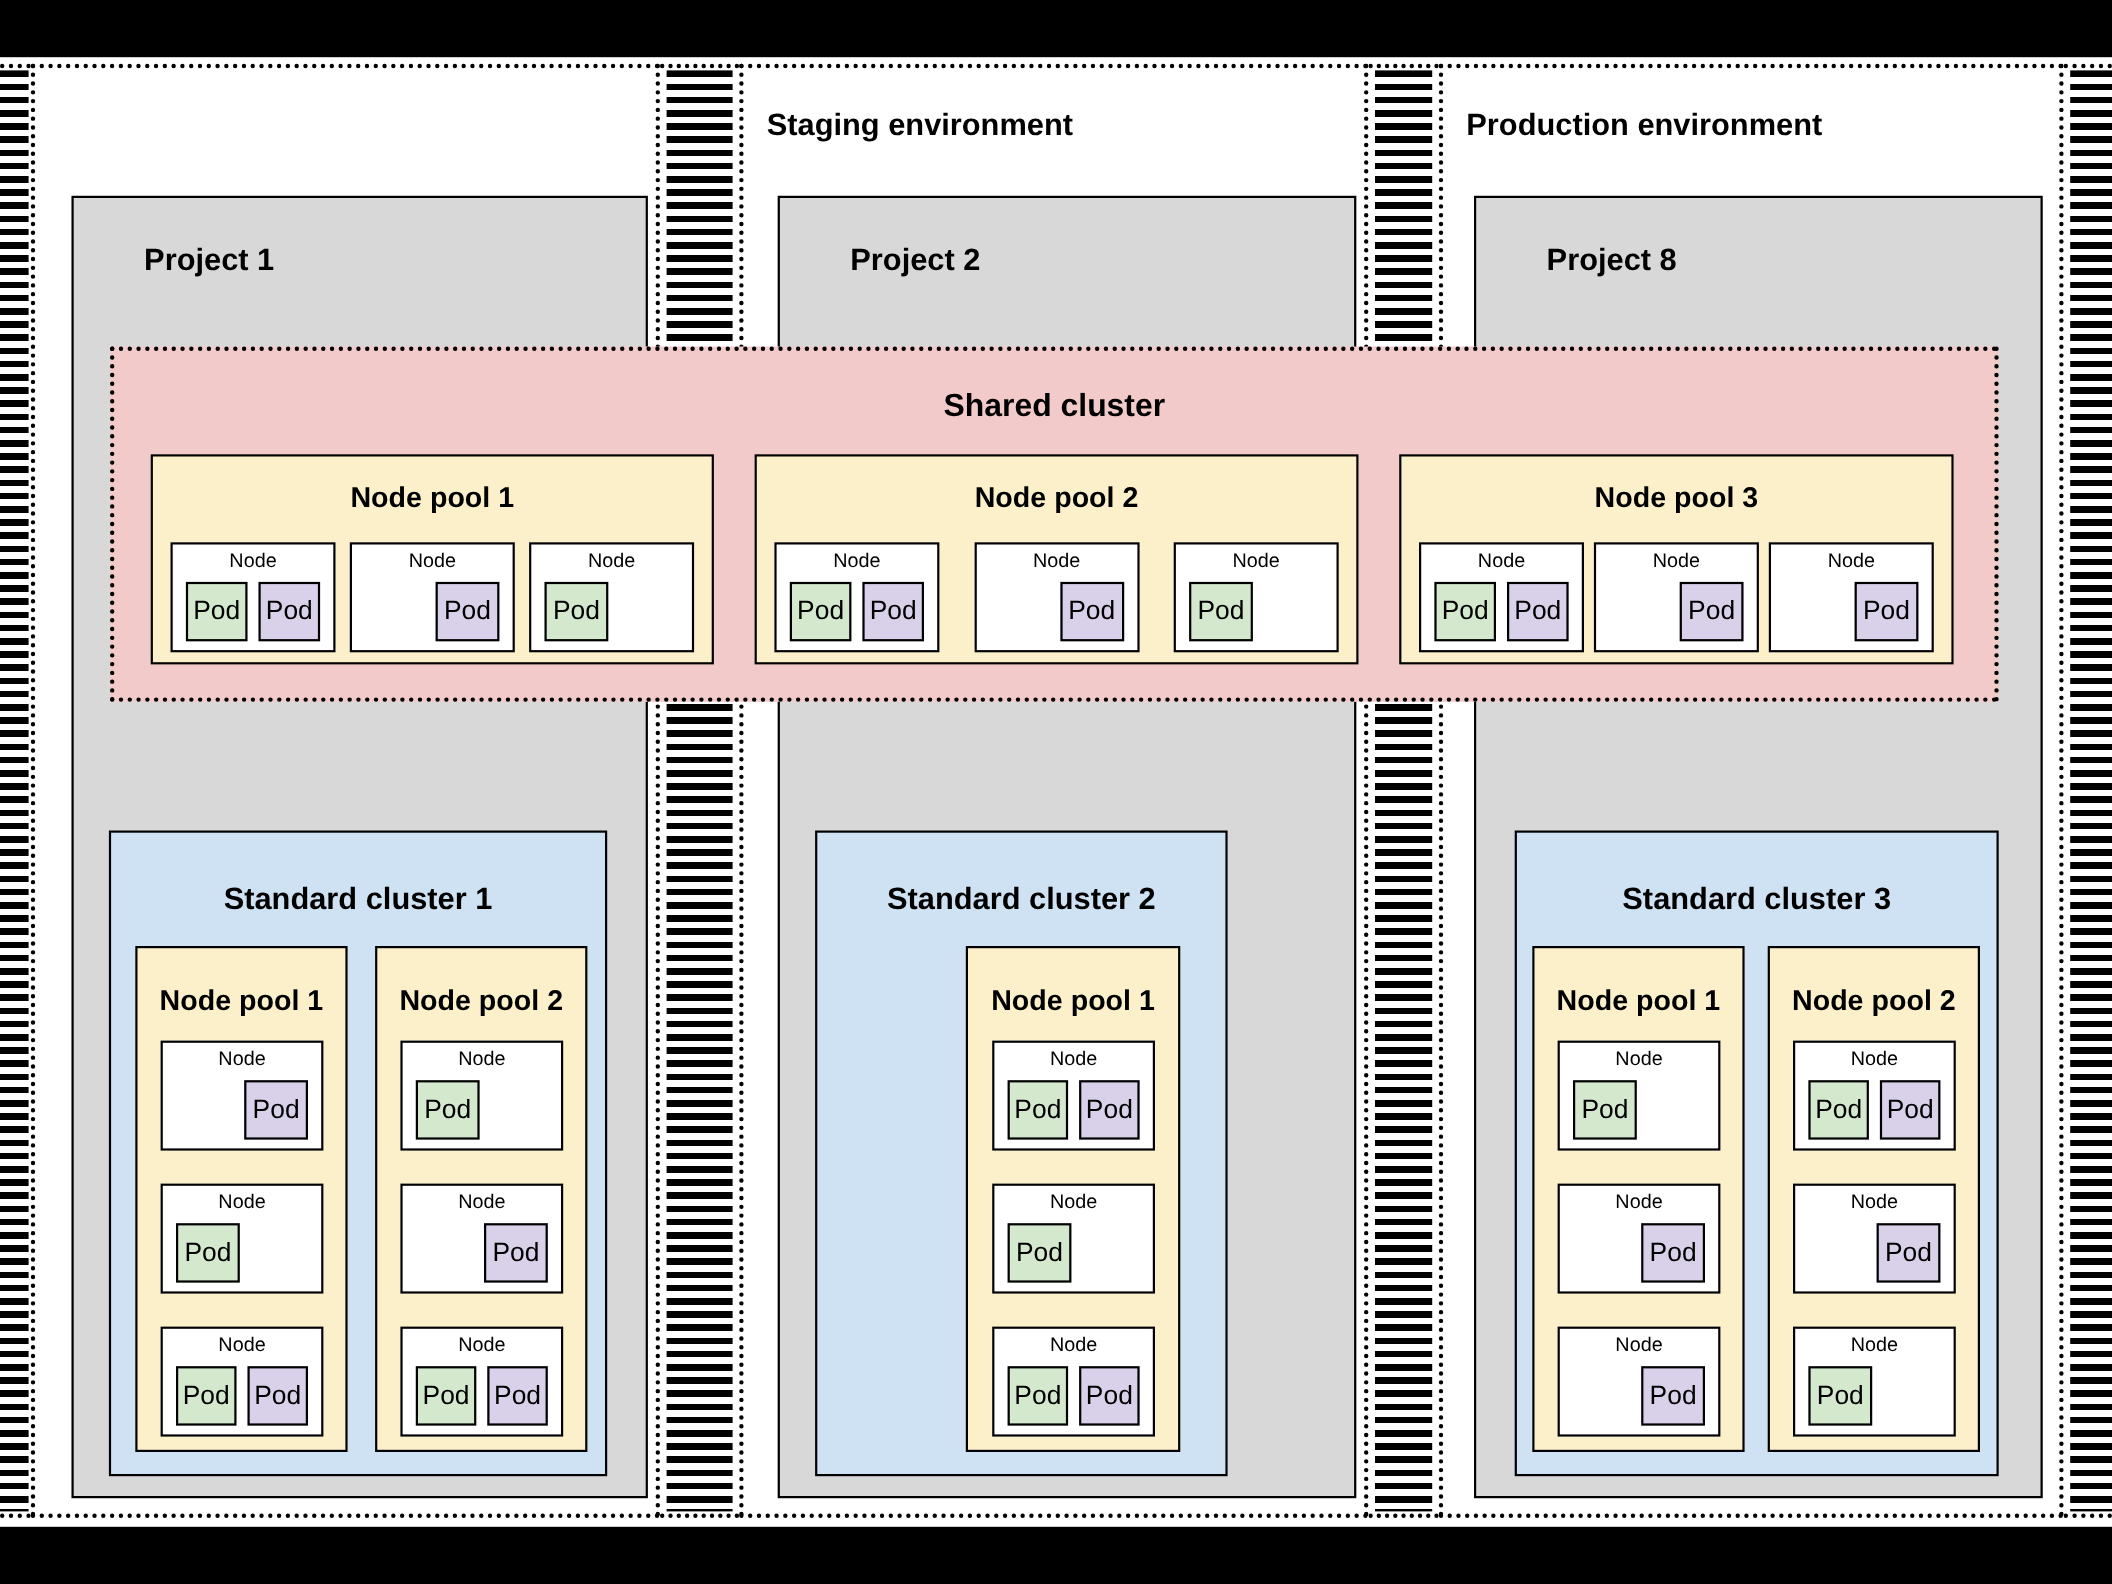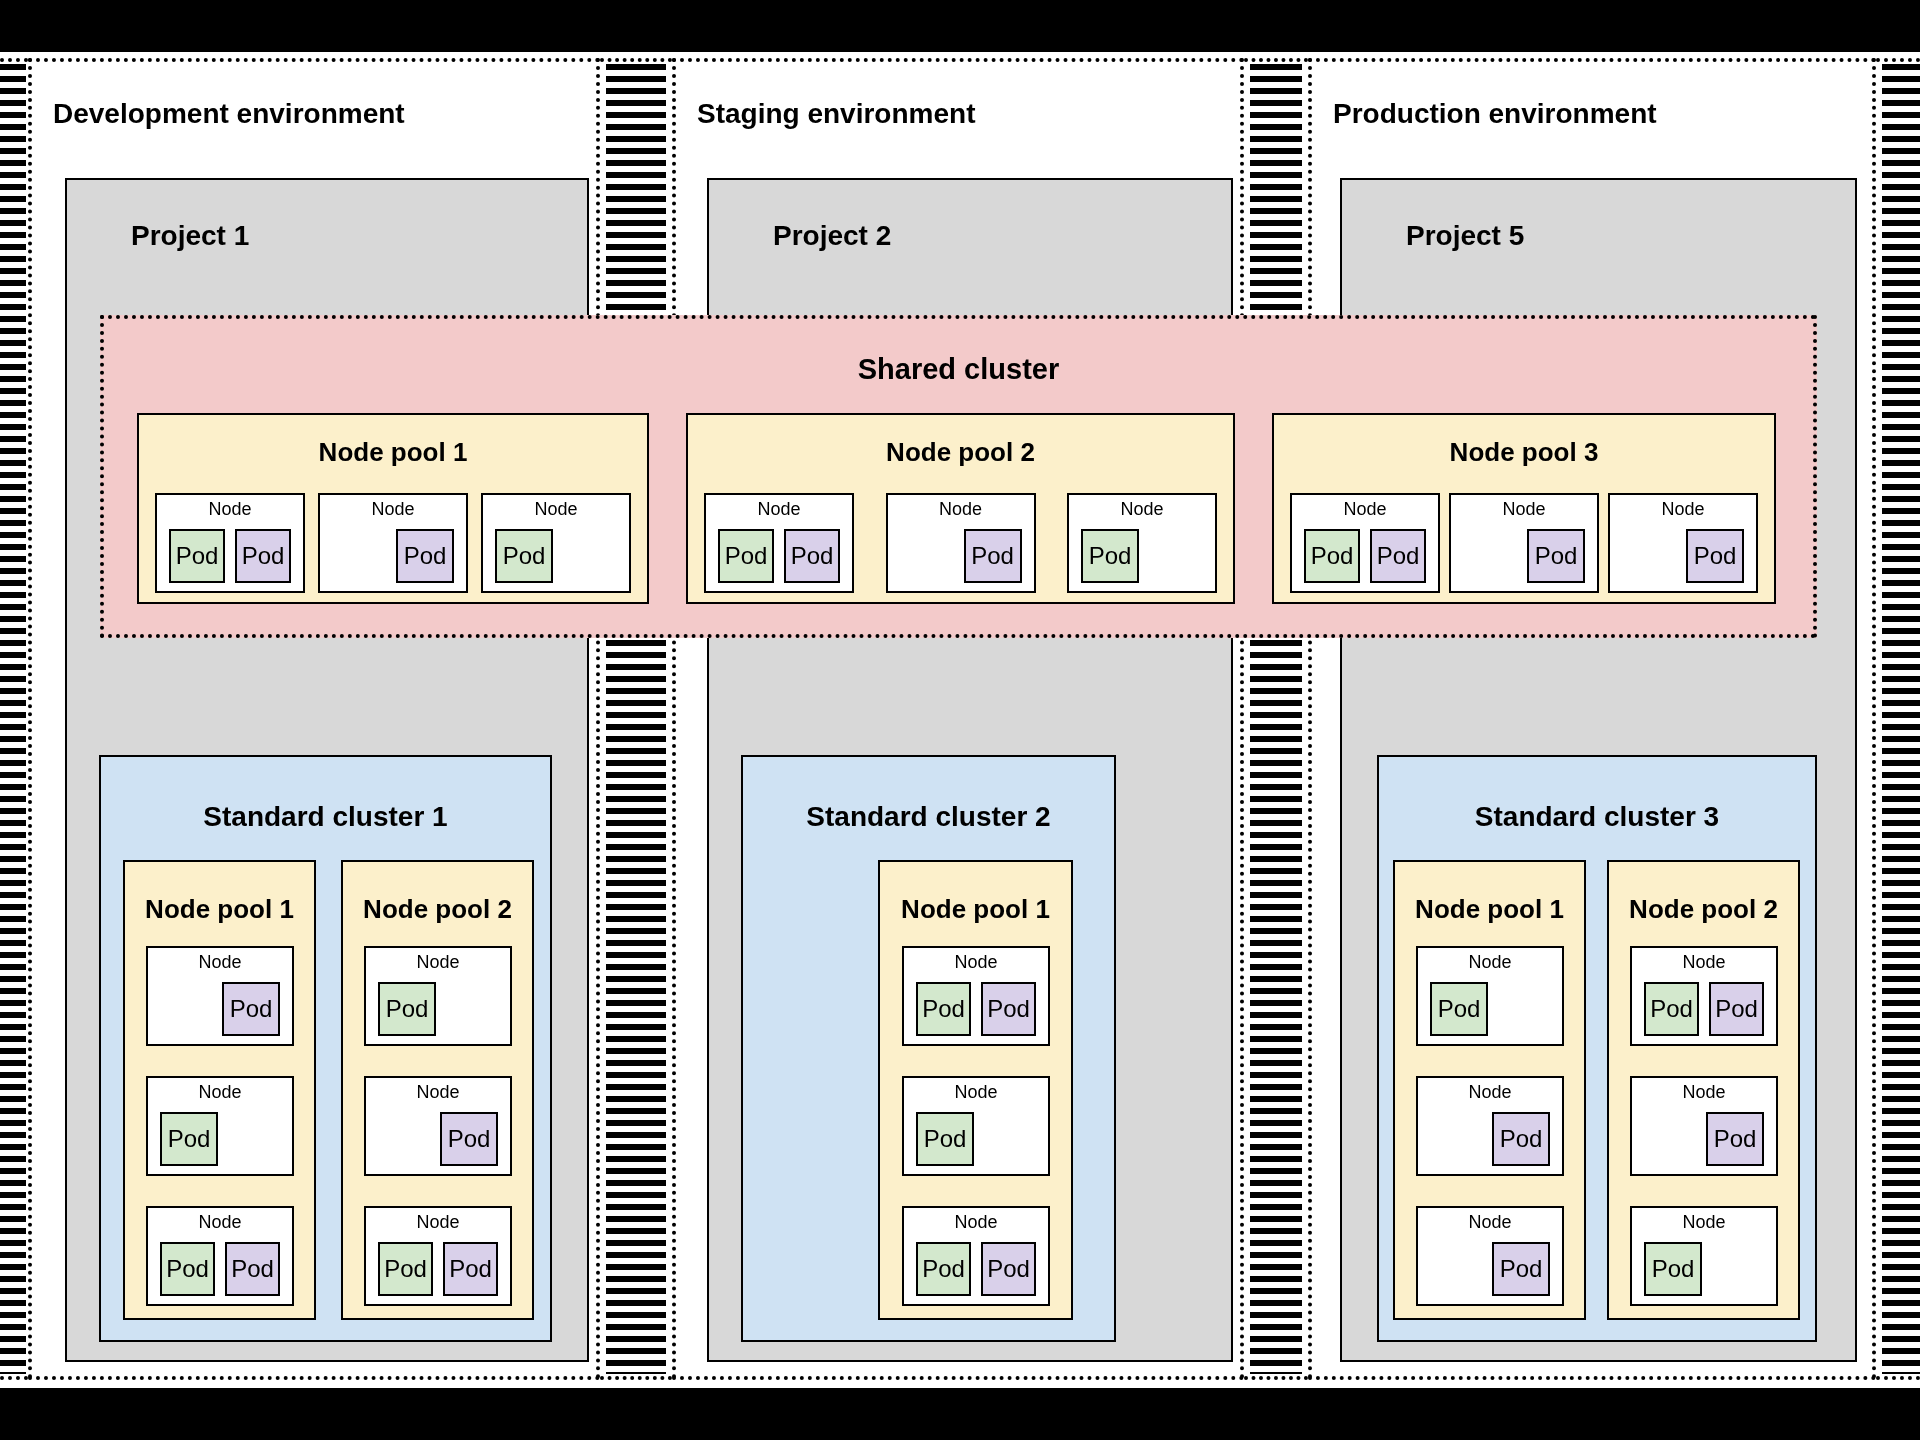--- a/index.html
+++ b/index.html
@@ -77,21 +77,20 @@
 
 <div class="page">
   <div class="diagram">
 
     <div class="band band-left"></div>
     <div class="band band-1"></div>
     <div class="band band-2"></div>
     <div class="band band-right"></div>
 
     <div class="env env-dev">
-      <div class="env-label">Development environment</div>
       <div class="project">
         <div class="project-label">Project 1</div>
       </div>
       <div class="sc">
         <div class="sc-title">Standard cluster 1</div>
         <div class="scpool sc1-p1">
           <div class="scpool-title">Node pool 1</div>
           <div class="scnode n1">
             <div class="node-label">Node</div>
             <div class="pods align-right">
@@ -166,21 +165,21 @@
               <div class="pod" data-color="purple">Pod</div>
             </div>
           </div>
         </div>
       </div>
     </div>
 
     <div class="env env-prod">
       <div class="env-label">Production environment</div>
       <div class="project">
-        <div class="project-label">Project 5</div>
+        <div class="project-label">Project 8</div>
       </div>
       <div class="sc">
         <div class="sc-title">Standard cluster 3</div>
         <div class="scpool sc3-p1">
           <div class="scpool-title">Node pool 1</div>
           <div class="scnode n1">
             <div class="node-label">Node</div>
             <div class="pods align-left">
               <div class="pod" data-color="green">Pod</div>
             </div>

